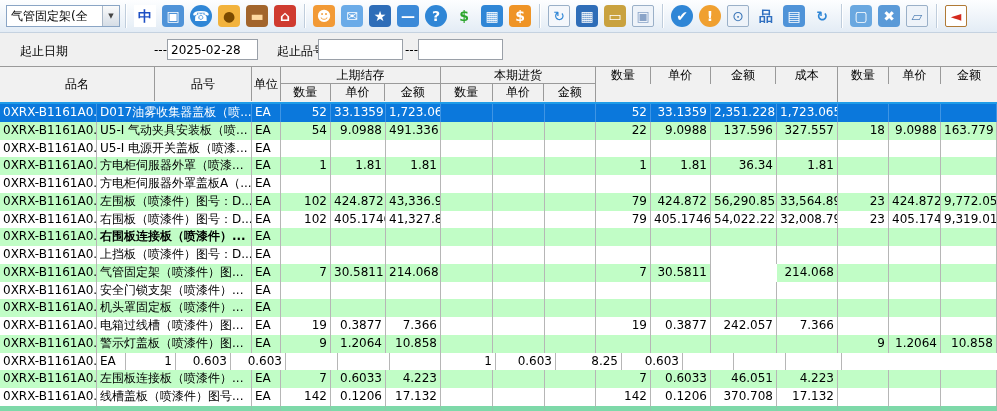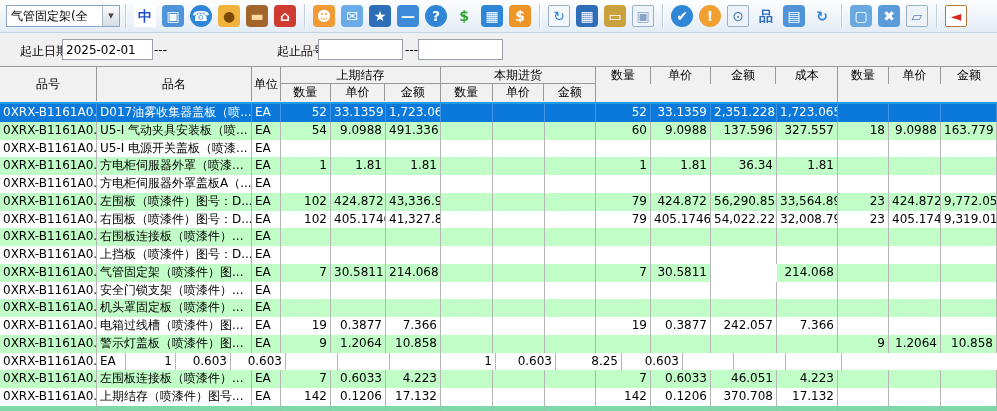--- a/index.html
+++ b/index.html
@@ -100,32 +100,32 @@
       <span class="tbicon shape-square" style="background: rgb(106, 168, 224); color: rgb(255, 255, 255);">▢</span>
       <span class="tbicon shape-square" style="background: rgb(90, 154, 216); color: rgb(255, 255, 255);">✖</span>
       <span class="tbicon shape-doc" style="background: rgb(238, 243, 249); color: rgb(90, 134, 184);">▱</span>
       <span class="tsep"></span>
       <span class="tbicon shape-door" style="background: rgb(255, 255, 255); color: rgb(212, 42, 30);">◄</span>
     </div>
 </div>
 
 <div class="filterbar">
   <span class="flabel" style="left:20px">起止日期</span>
-  <input class="finput" style="left: 62px; width: 91px;" value="2025-02-01">
   <span class="fdash" style="left:154px">---</span>
+  <input class="finput" style="left: 167px; width: 91px;" value="2025-02-28">
   <span class="flabel" style="left:277px">起止品号</span>
   <input class="finput" style="left: 318px; width: 85px;" value="">
   <span class="fdash" style="left:405px">---</span>
   <input class="finput" style="left: 418px; width: 85px;" value="">
 </div>
 
 <div class="grid">
   <div class="ghead" id="ghead">
+      <div class="hfix" style="width: 155px;">品名</div>
       <div class="hfix" style="width: 97px;">品号</div>
-      <div class="hfix" style="width: 155px;">品名</div>
       <div class="hfix" style="width: 29px;">单位</div>
       <div class="hgroup" style="width: 160px;">
         <div class="hgtop">上期结存</div>
         <div class="hgsub">
           <div class="hscell" style="width: 50px;">数量</div>
           <div class="hscell" style="width: 55px;">单价</div>
           <div class="hscell" style="width: 55px;">金额</div>
         </div>
       </div>
       <div class="hgroup" style="width: 155px;">
@@ -174,21 +174,21 @@
       <div class="trow row-green">
         <div class="tcell c-left" style="width: 97px;">0XRX-B1161A0...</div>
         <div class="tcell c-left" style="width: 155px;">U5-I 气动夹具安装板（喷...</div>
         <div class="tcell c-left" style="width: 29px;">EA</div>
         <div class="tcell c-right" style="width: 50px;">54</div>
         <div class="tcell c-right" style="width: 55px;">9.0988</div>
         <div class="tcell c-right" style="width: 55px;">491.336</div>
         <div class="tcell c-right" style="width: 52px;"></div>
         <div class="tcell c-right" style="width: 52px;"></div>
         <div class="tcell c-right" style="width: 51px;"></div>
-        <div class="tcell c-right" style="width: 55px;">60</div>
+        <div class="tcell c-right" style="width: 55px;">22</div>
         <div class="tcell c-right" style="width: 60px;">9.0988</div>
         <div class="tcell c-right" style="width: 66px;">137.596</div>
         <div class="tcell c-right" style="width: 61px;">327.557</div>
         <div class="tcell c-right" style="width: 51px;">18</div>
         <div class="tcell c-right" style="width: 52px;">9.0988</div>
         <div class="tcell c-right" style="width: 56px;">163.779</div>
       </div>
       <div class="trow row-white">
         <div class="tcell c-left" style="width: 97px;">0XRX-B1161A0...</div>
         <div class="tcell c-left" style="width: 155px;">U5-I 电源开关盖板（喷漆...</div>
@@ -274,21 +274,21 @@
         <div class="tcell c-right" style="width: 55px;">79</div>
         <div class="tcell c-right" style="width: 60px;">405.1746</div>
         <div class="tcell c-right" style="width: 66px;">54,022.228</div>
         <div class="tcell c-right" style="width: 61px;">32,008.797</div>
         <div class="tcell c-right" style="width: 51px;">23</div>
         <div class="tcell c-right" style="width: 52px;">405.1747</div>
         <div class="tcell c-right" style="width: 56px;">9,319.017</div>
       </div>
       <div class="trow row-green">
         <div class="tcell c-left" style="width: 97px;">0XRX-B1161A0...</div>
-        <div class="tcell c-left" style="width: 155px;">右围板连接板（喷漆件）...</div>
+        <div class="tcell c-left" style="width: 155px; font-weight: bold;">右围板连接板（喷漆件）...</div>
         <div class="tcell c-left" style="width: 29px;">EA</div>
         <div class="tcell c-right" style="width: 50px;"></div>
         <div class="tcell c-right" style="width: 55px;"></div>
         <div class="tcell c-right" style="width: 55px;"></div>
         <div class="tcell c-right" style="width: 52px;"></div>
         <div class="tcell c-right" style="width: 52px;"></div>
         <div class="tcell c-right" style="width: 51px;"></div>
         <div class="tcell c-right" style="width: 55px;"></div>
         <div class="tcell c-right" style="width: 60px;"></div>
         <div class="tcell c-right" style="width: 66px;"></div>
@@ -435,21 +435,21 @@
         <div class="tcell c-right" style="width: 55px;">7</div>
         <div class="tcell c-right" style="width: 60px;">0.6033</div>
         <div class="tcell c-right" style="width: 66px;">46.051</div>
         <div class="tcell c-right" style="width: 61px;">4.223</div>
         <div class="tcell c-right" style="width: 51px;"></div>
         <div class="tcell c-right" style="width: 52px;"></div>
         <div class="tcell c-right" style="width: 56px;"></div>
       </div>
       <div class="trow row-white">
         <div class="tcell c-left" style="width: 97px;">0XRX-B1161A0...</div>
-        <div class="tcell c-left" style="width: 155px;">上期结存（喷漆件）图号...</div>
+        <div class="tcell c-left" style="width: 155px;">线槽盖板（喷漆件）图号...</div>
         <div class="tcell c-left" style="width: 29px;">EA</div>
         <div class="tcell c-right" style="width: 50px;">142</div>
         <div class="tcell c-right" style="width: 55px;">0.1206</div>
         <div class="tcell c-right" style="width: 55px;">17.132</div>
         <div class="tcell c-right" style="width: 52px;"></div>
         <div class="tcell c-right" style="width: 52px;"></div>
         <div class="tcell c-right" style="width: 51px;"></div>
         <div class="tcell c-right" style="width: 55px;">142</div>
         <div class="tcell c-right" style="width: 60px;">0.1206</div>
         <div class="tcell c-right" style="width: 66px;">370.708</div>

